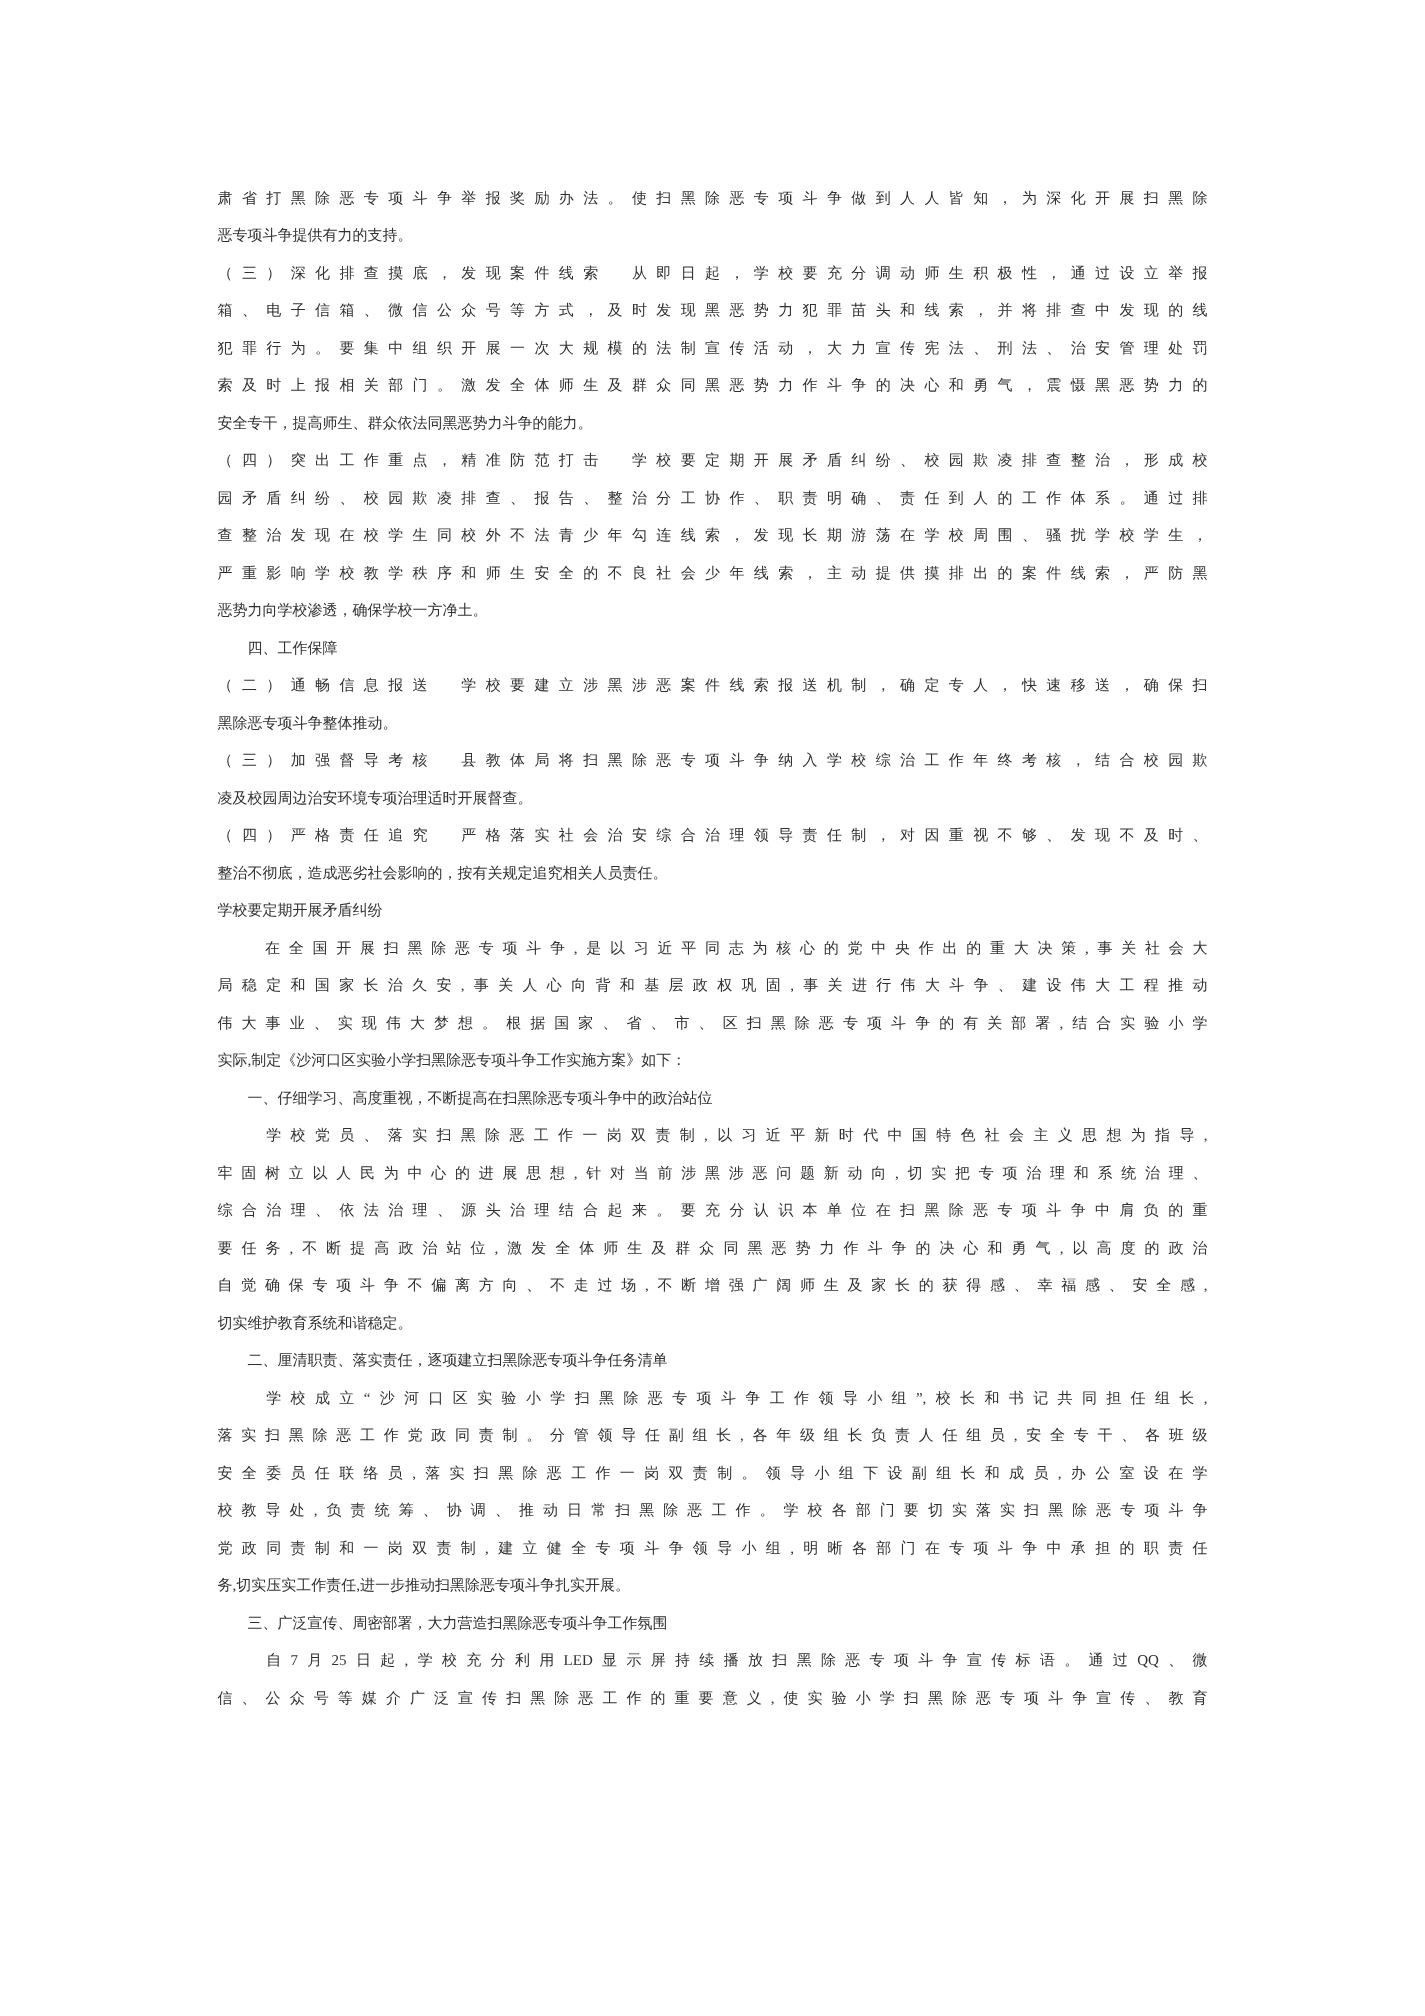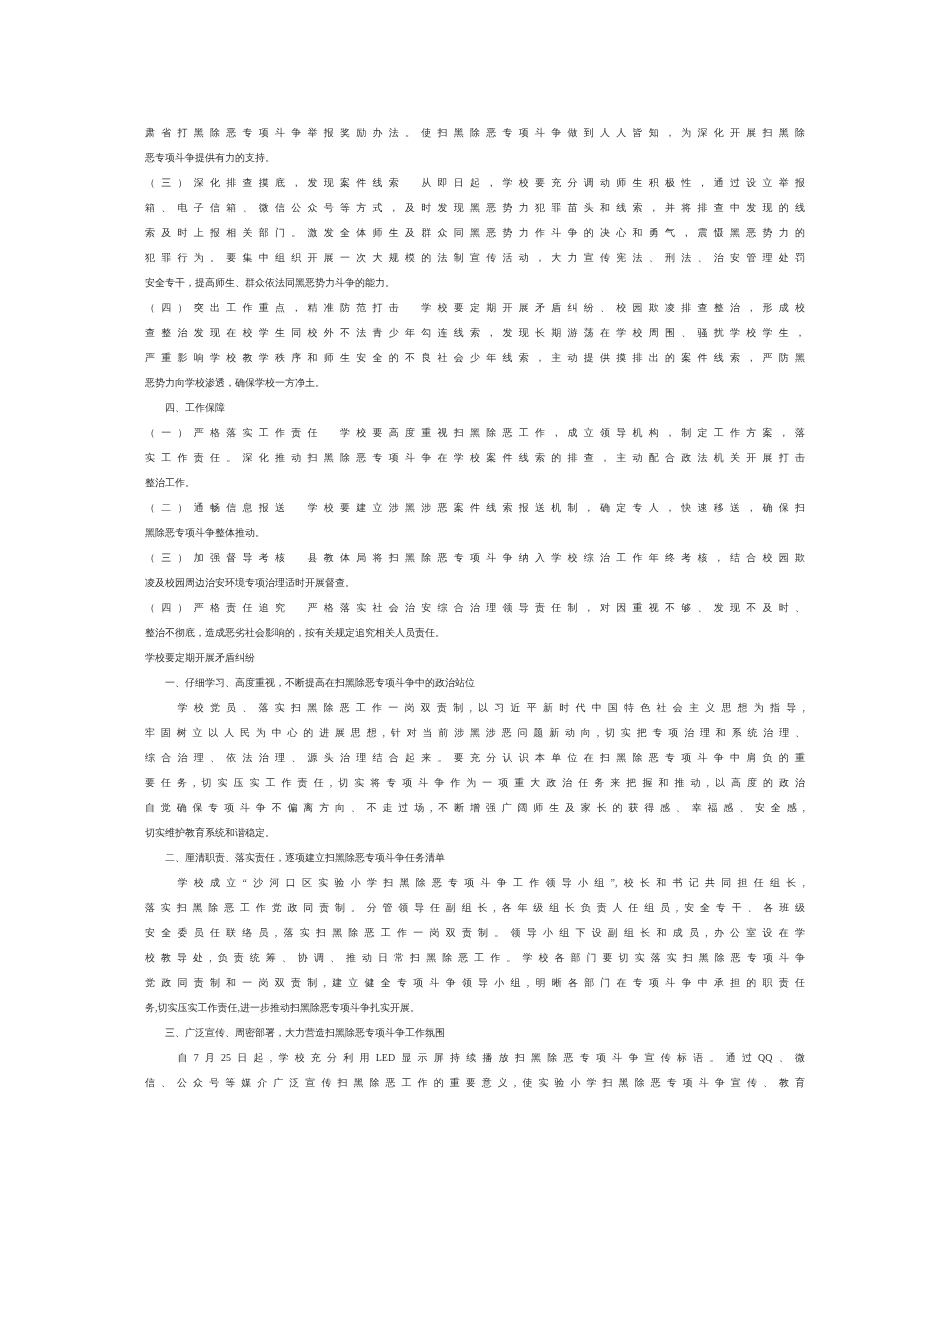--- a/index.html
+++ b/index.html
@@ -39,61 +39,63 @@
 <body>
 
 <div class="page">
     <div class="paragraph">
       <div class="line fill">肃省打黑除恶专项斗争举报奖励办法。使扫黑除恶专项斗争做到人人皆知，为深化开展扫黑除</div>
       <div class="line">恶专项斗争提供有力的支持。</div>
     </div>
     <div class="paragraph">
       <div class="line fill">（三）深化排查摸底，发现案件线索　从即日起，学校要充分调动师生积极性，通过设立举报</div>
       <div class="line fill">箱、电子信箱、微信公众号等方式，及时发现黑恶势力犯罪苗头和线索，并将排查中发现的线</div>
+      <div class="line fill">犯罪行为。要集中组织开展一次大规模的法制宣传活动，大力宣传宪法、刑法、治安管理处罚</div>
       <div class="line fill">索及时上报相关部门。激发全体师生及群众同黑恶势力作斗争的决心和勇气，震慑黑恶势力的</div>
-      <div class="line fill">犯罪行为。要集中组织开展一次大规模的法制宣传活动，大力宣传宪法、刑法、治安管理处罚</div>
       <div class="line">安全专干，提高师生、群众依法同黑恶势力斗争的能力。</div>
     </div>
     <div class="paragraph">
       <div class="line fill">（四）突出工作重点，精准防范打击　学校要定期开展矛盾纠纷、校园欺凌排查整治，形成校</div>
+      <div class="line fill">园矛盾纠纷、校园欺凌排查、报告、整治分工协作、职责明确、责任到人的工作体系。通过排</div>
       <div class="line fill">查整治发现在校学生同校外不法青少年勾连线索，发现长期游荡在学校周围、骚扰学校学生，</div>
       <div class="line fill">严重影响学校教学秩序和师生安全的不良社会少年线索，主动提供摸排出的案件线索，严防黑</div>
       <div class="line">恶势力向学校渗透，确保学校一方净土。</div>
     </div>
     <div class="paragraph">
       <div class="line">　　四、工作保障</div>
-    </div>
-    <div class="paragraph">
-      <div class="line fill">（一）严格落实工作责任　学校要高度重视扫黑除恶工作，成立领导机构，制定工作方案，落</div>
-      <div class="line fill">实工作责任。深化推动扫黑除恶专项斗争在学校案件线索的排查，主动配合政法机关开展打击</div>
-      <div class="line">整治工作。</div>
     </div>
     <div class="paragraph">
       <div class="line fill">（二）通畅信息报送　学校要建立涉黑涉恶案件线索报送机制，确定专人，快速移送，确保扫</div>
       <div class="line">黑除恶专项斗争整体推动。</div>
     </div>
     <div class="paragraph">
       <div class="line fill">（三）加强督导考核　县教体局将扫黑除恶专项斗争纳入学校综治工作年终考核，结合校园欺</div>
       <div class="line">凌及校园周边治安环境专项治理适时开展督查。</div>
     </div>
     <div class="paragraph">
       <div class="line fill">（四）严格责任追究　严格落实社会治安综合治理领导责任制，对因重视不够、发现不及时、</div>
       <div class="line">整治不彻底，造成恶劣社会影响的，按有关规定追究相关人员责任。</div>
     </div>
     <div class="paragraph">
       <div class="line">学校要定期开展矛盾纠纷</div>
     </div>
     <div class="paragraph">
+      <div class="line fill">　　在全国开展扫黑除恶专项斗争,是以习近平同志为核心的党中央作出的重大决策,事关社会大</div>
+      <div class="line fill">局稳定和国家长治久安,事关人心向背和基层政权巩固,事关进行伟大斗争、建设伟大工程推动</div>
+      <div class="line fill">伟大事业、实现伟大梦想。根据国家、省、市、区扫黑除恶专项斗争的有关部署,结合实验小学</div>
+      <div class="line">实际,制定《沙河口区实验小学扫黑除恶专项斗争工作实施方案》如下：</div>
+    </div>
+    <div class="paragraph">
       <div class="line">　　一、仔细学习、高度重视，不断提高在扫黑除恶专项斗争中的政治站位</div>
     </div>
     <div class="paragraph">
       <div class="line fill">　　学校党员、落实扫黑除恶工作一岗双责制,以习近平新时代中国特色社会主义思想为指导,</div>
       <div class="line fill">牢固树立以人民为中心的进展思想,针对当前涉黑涉恶问题新动向,切实把专项治理和系统治理、</div>
       <div class="line fill">综合治理、依法治理、源头治理结合起来。要充分认识本单位在扫黑除恶专项斗争中肩负的重</div>
-      <div class="line fill">要任务,切实压实工作责任,切实将专项斗争作为一项重大政治任务来把握和推动,以高度的政治</div>
+      <div class="line fill">要任务,不断提高政治站位,激发全体师生及群众同黑恶势力作斗争的决心和勇气,以高度的政治</div>
       <div class="line fill">自觉确保专项斗争不偏离方向、不走过场,不断增强广阔师生及家长的获得感、幸福感、安全感,</div>
       <div class="line">切实维护教育系统和谐稳定。</div>
     </div>
     <div class="paragraph">
       <div class="line">　　二、厘清职责、落实责任，逐项建立扫黑除恶专项斗争任务清单</div>
     </div>
     <div class="paragraph">
       <div class="line fill">　　学校成立“沙河口区实验小学扫黑除恶专项斗争工作领导小组”,校长和书记共同担任组长,</div>
       <div class="line fill">落实扫黑除恶工作党政同责制。分管领导任副组长,各年级组长负责人任组员,安全专干、各班级</div>
       <div class="line fill">安全委员任联络员,落实扫黑除恶工作一岗双责制。领导小组下设副组长和成员,办公室设在学</div>

